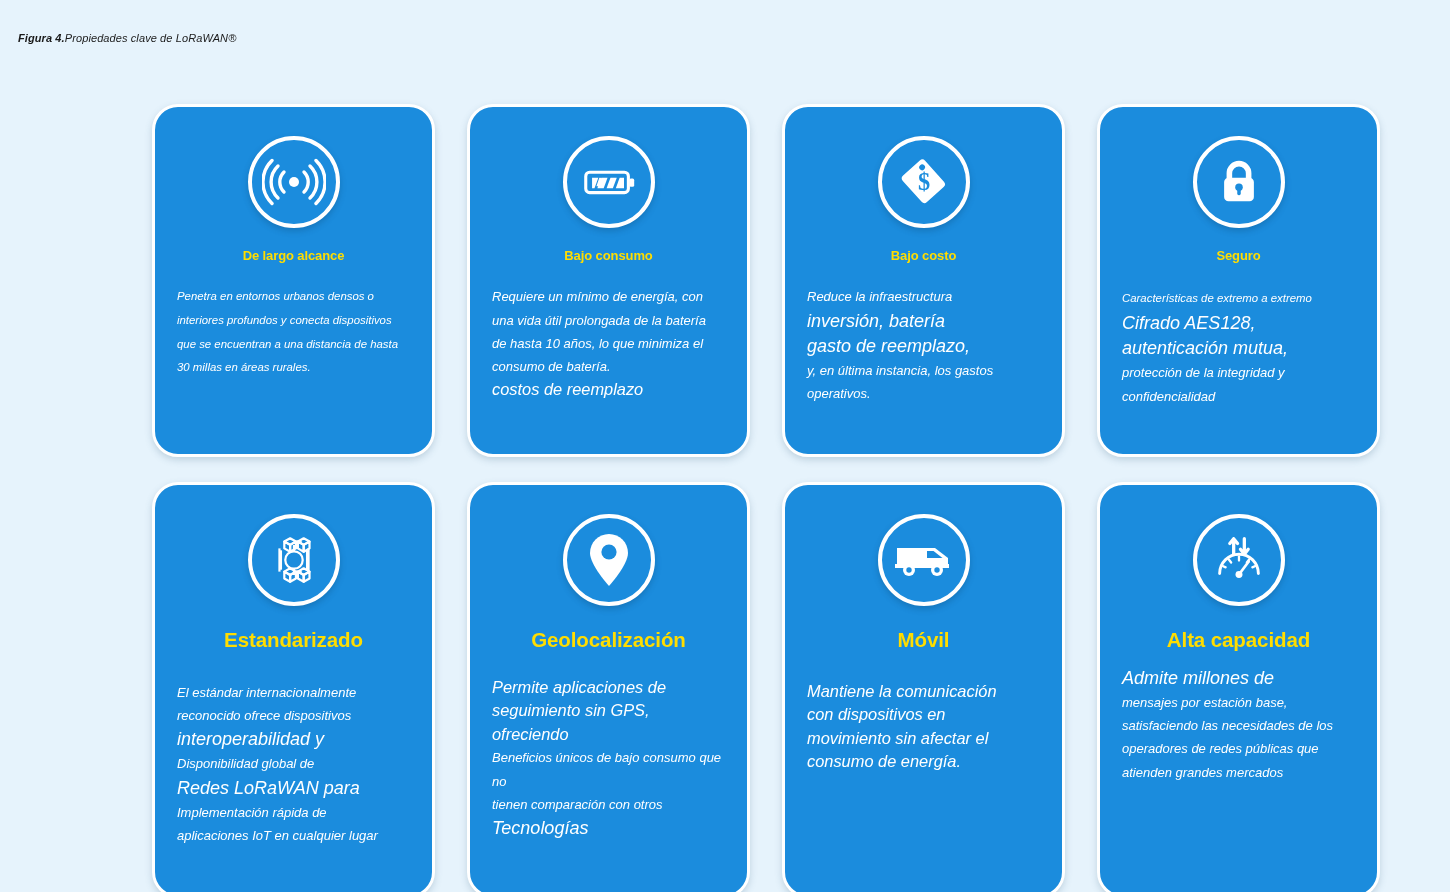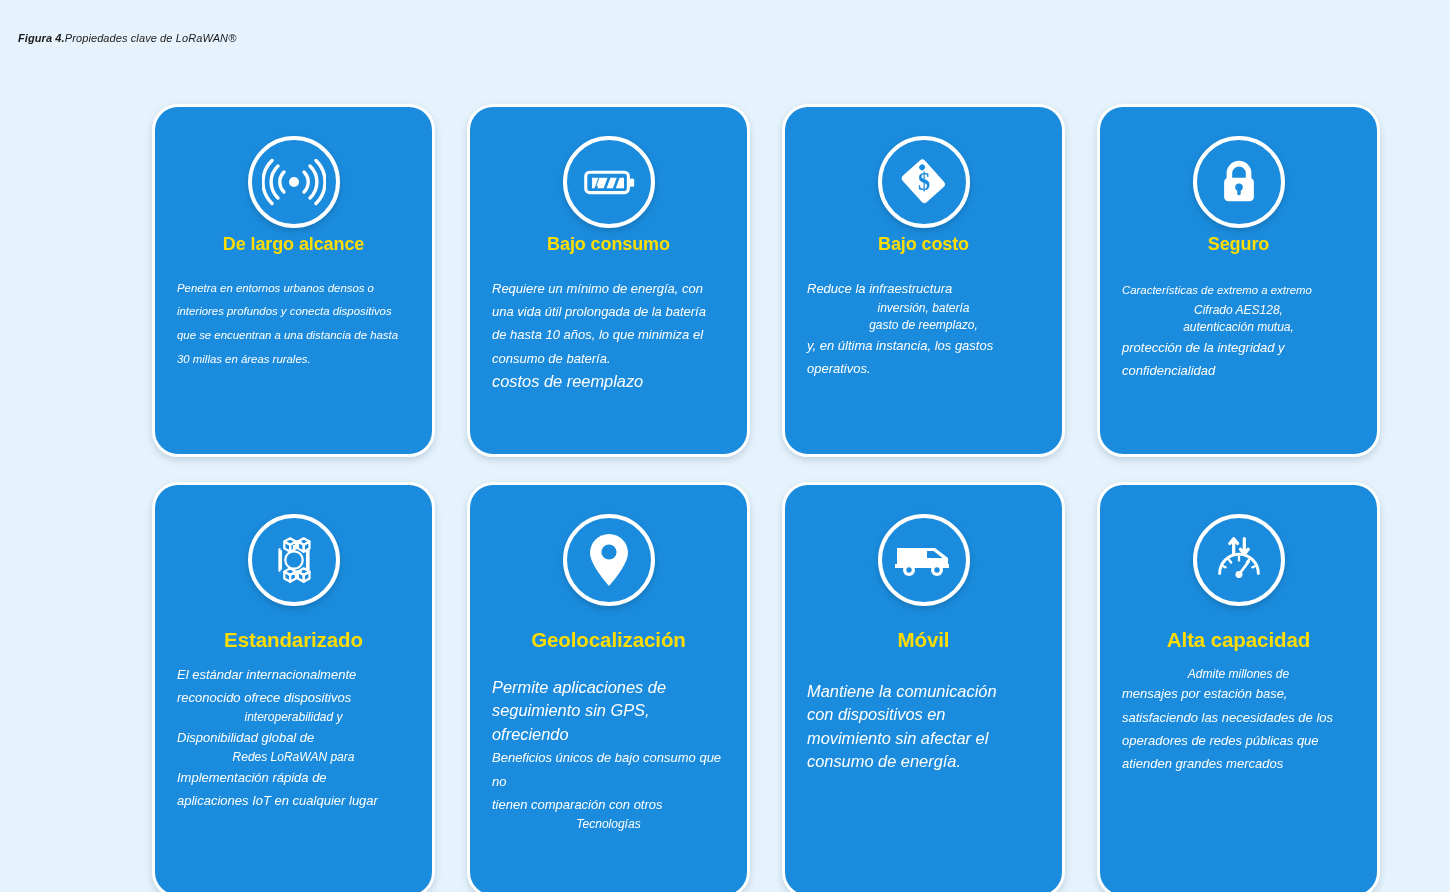--- a/index.html
+++ b/index.html
@@ -82,48 +82,48 @@
     box-shadow: 0 3px 6px rgba(10, 60, 100, 0.28);
     background: #1b8cdd;
   }
   .icon-circle svg { display: block; }
 
   
   .card-title {
     text-align: center;
     color: #ffdd00;
     font-weight: bold;
-    font-size: 18px;
-    margin-top: 0;
+    font-size: 13px;
+    margin-top: 14px;
     letter-spacing: -0.1px;
     line-height: 1.1;
   }
   .card.row2 .card-title { font-size: 20.5px; margin-top: 16px; }
 
   
   .card-body {
     margin-top: 20px;
     color: #ffffff;
     font-style: italic;
   }
   .line {
     display: block;
     color: #ffffff;
   }
   
   .t-sm  { font-size: 11.4px;  line-height: 2.07; }
   .t-md  { font-size: 13px;  line-height: 1.79; }
   .t-lg  { font-size: 16.4px;  line-height: 1.44; }
-  .t-xl  { font-size: 12px;  line-height: 1.40; text-align: center; }
+  .t-xl  { font-size: 18px;  line-height: 1.40; }
 
   .body-c1 { margin-top: 22px; }
   .body-c2 { margin-top: 22px; }
   .body-c3 { margin-top: 22px; }
   .body-c4 { margin-top: 24px; }
-  .body-c5 { margin-top: 11px; }
+  .body-c5 { margin-top: 29px; }
   .body-c6 { margin-top: 24px; }
   .body-c7 { margin-top: 28px; }
   .body-c8 { margin-top: 14px; }
 </style>
 </head>
 <body>
 
 <div class="page">
 
   <div class="caption">

